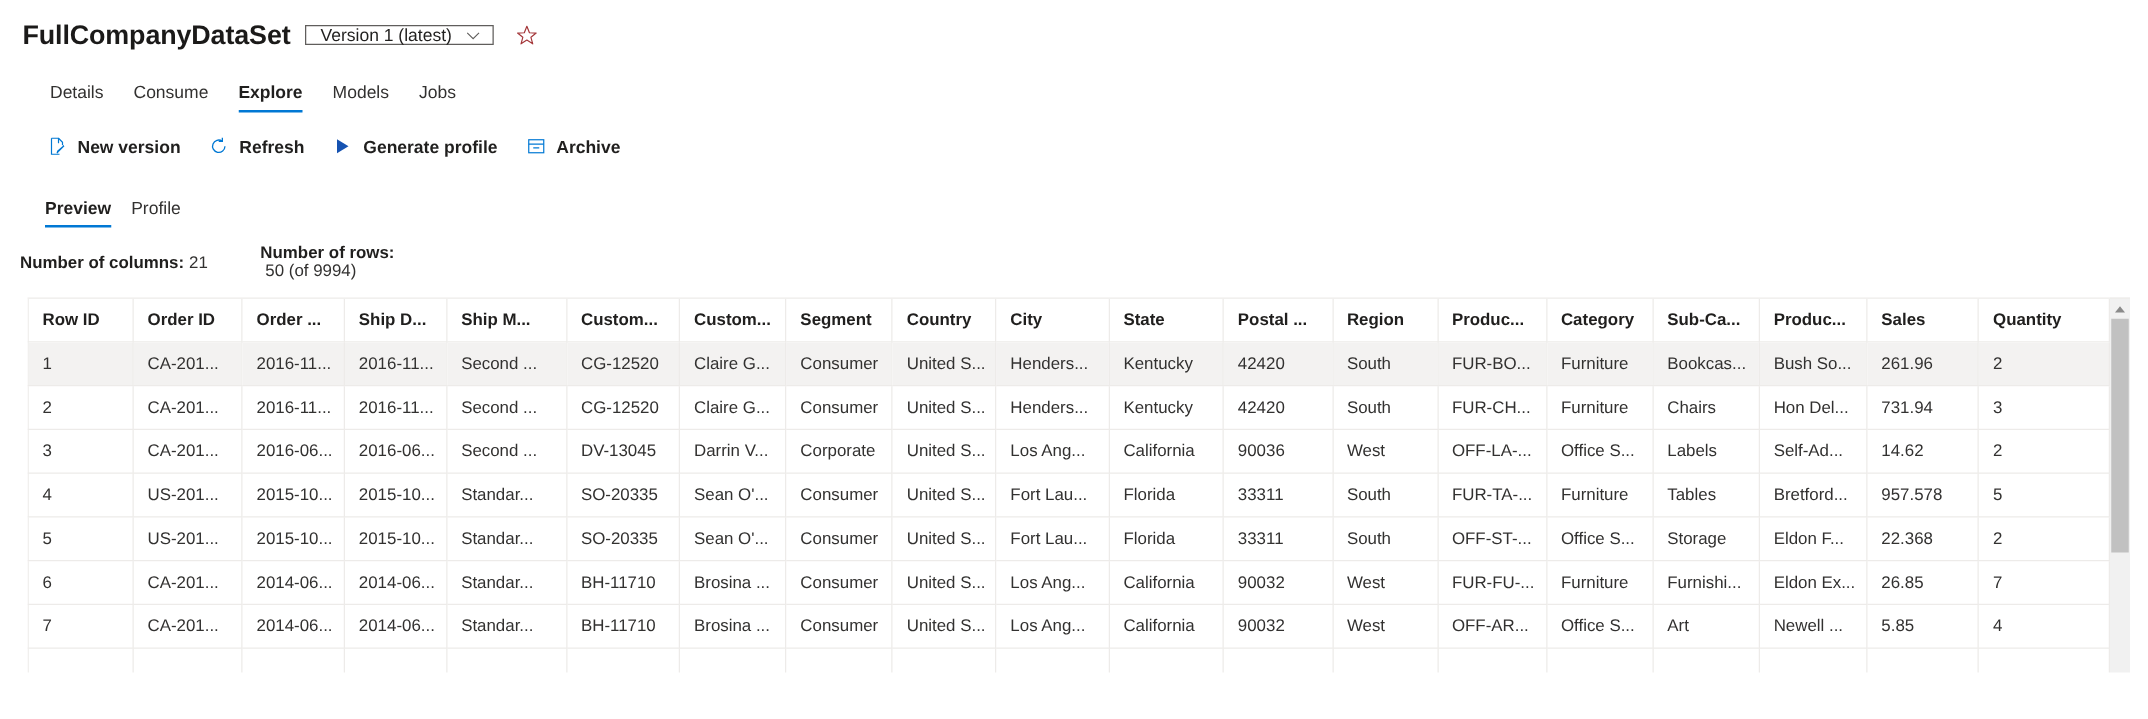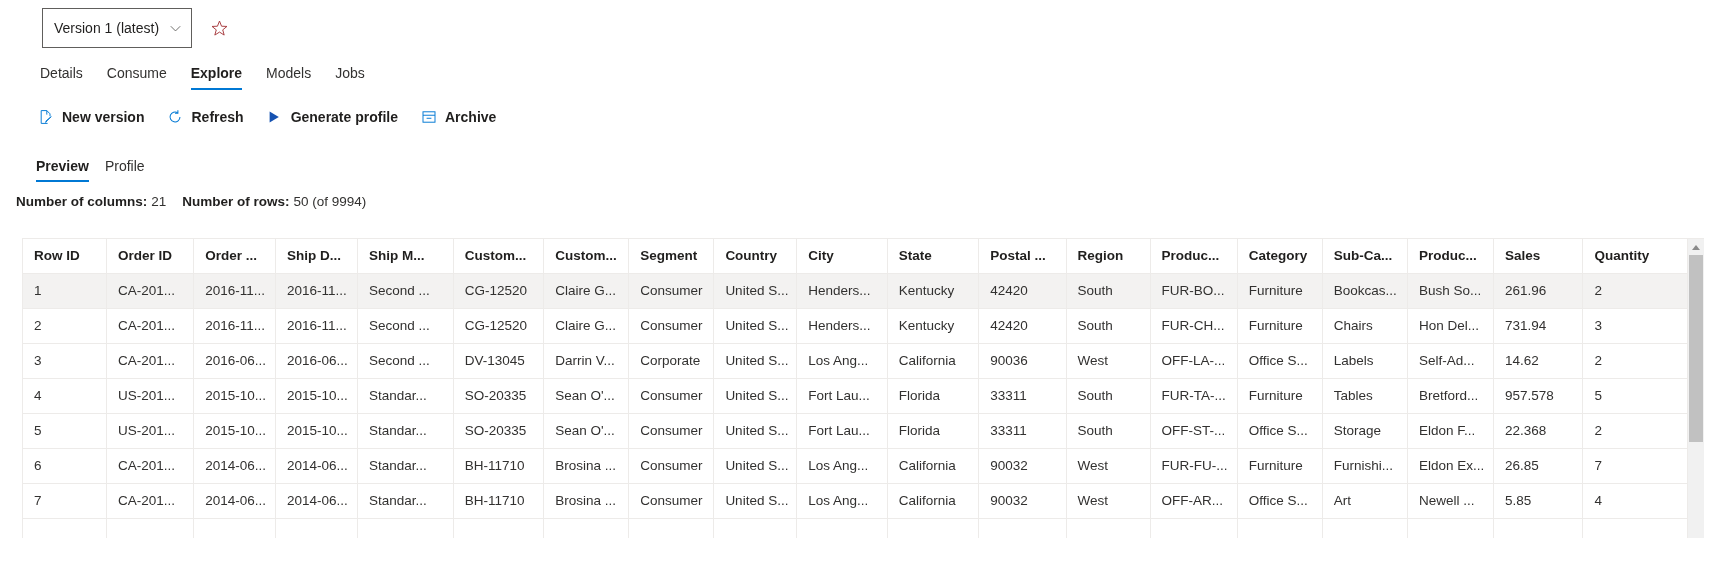--- a/index.html
+++ b/index.html
@@ -23,22 +23,22 @@
     height: 48px;
   }
   .page-title {
     font-size: 21.5px;
     font-weight: 600;
     letter-spacing: -0.1px;
     color: #1b1a19;
     white-space: nowrap;
   }
   .version-select {
-    margin-left: 24px;
-    height: 40px;
+    margin-left: 12px;
+    height: 16px;
     min-width: 146px;
     border: 1px solid #605e5c;
     background: #ffffff;
     display: flex;
     align-items: center;
     justify-content: space-between;
     padding: 0 9px 0 11px;
     font-size: 14px;
     color: #201f1e;
     cursor: pointer;
@@ -127,21 +127,21 @@
     display: flex;
     align-items: center;
     padding-left: 16px;
     margin-top: 12px;
     font-size: 13.5px;
     color: #201f1e;
   }
   .counts .label { font-weight: 700; }
   .counts .value { font-weight: 400; margin-left: 4px; color: #323130; }
   .counts .grp { display: flex; }
-  .counts .grp + .grp { margin-left: 16px; }
+  .counts .grp + .grp { margin-left: 42px; flex-direction: column; }
 
   
   .grid-wrap {
     position: absolute;
     left: 22px;
     top: 238px;
     width: 1682px;
     height: 300px;
     display: flex;
   }
@@ -235,20 +235,21 @@
     border-right: 4px solid transparent;
     border-bottom: 5px solid #8a8a8a;
   }
 </style>
 </head>
 <body>
 
 <div class="page">
 
   <div class="title-row">
+    <div class="page-title">FullCompanyDataSet</div>
 
     <div class="version-select">
       <span>Version 1 (latest)</span>
       <span class="chev">
         <svg width="13" height="13" viewBox="0 0 16 16" aria-hidden="true">
           <path d="M2.2 5.2 L8 11 L13.8 5.2" fill="none" stroke="#605e5c" stroke-width="1.1"></path>
         </svg>
       </span>
     </div>
 

